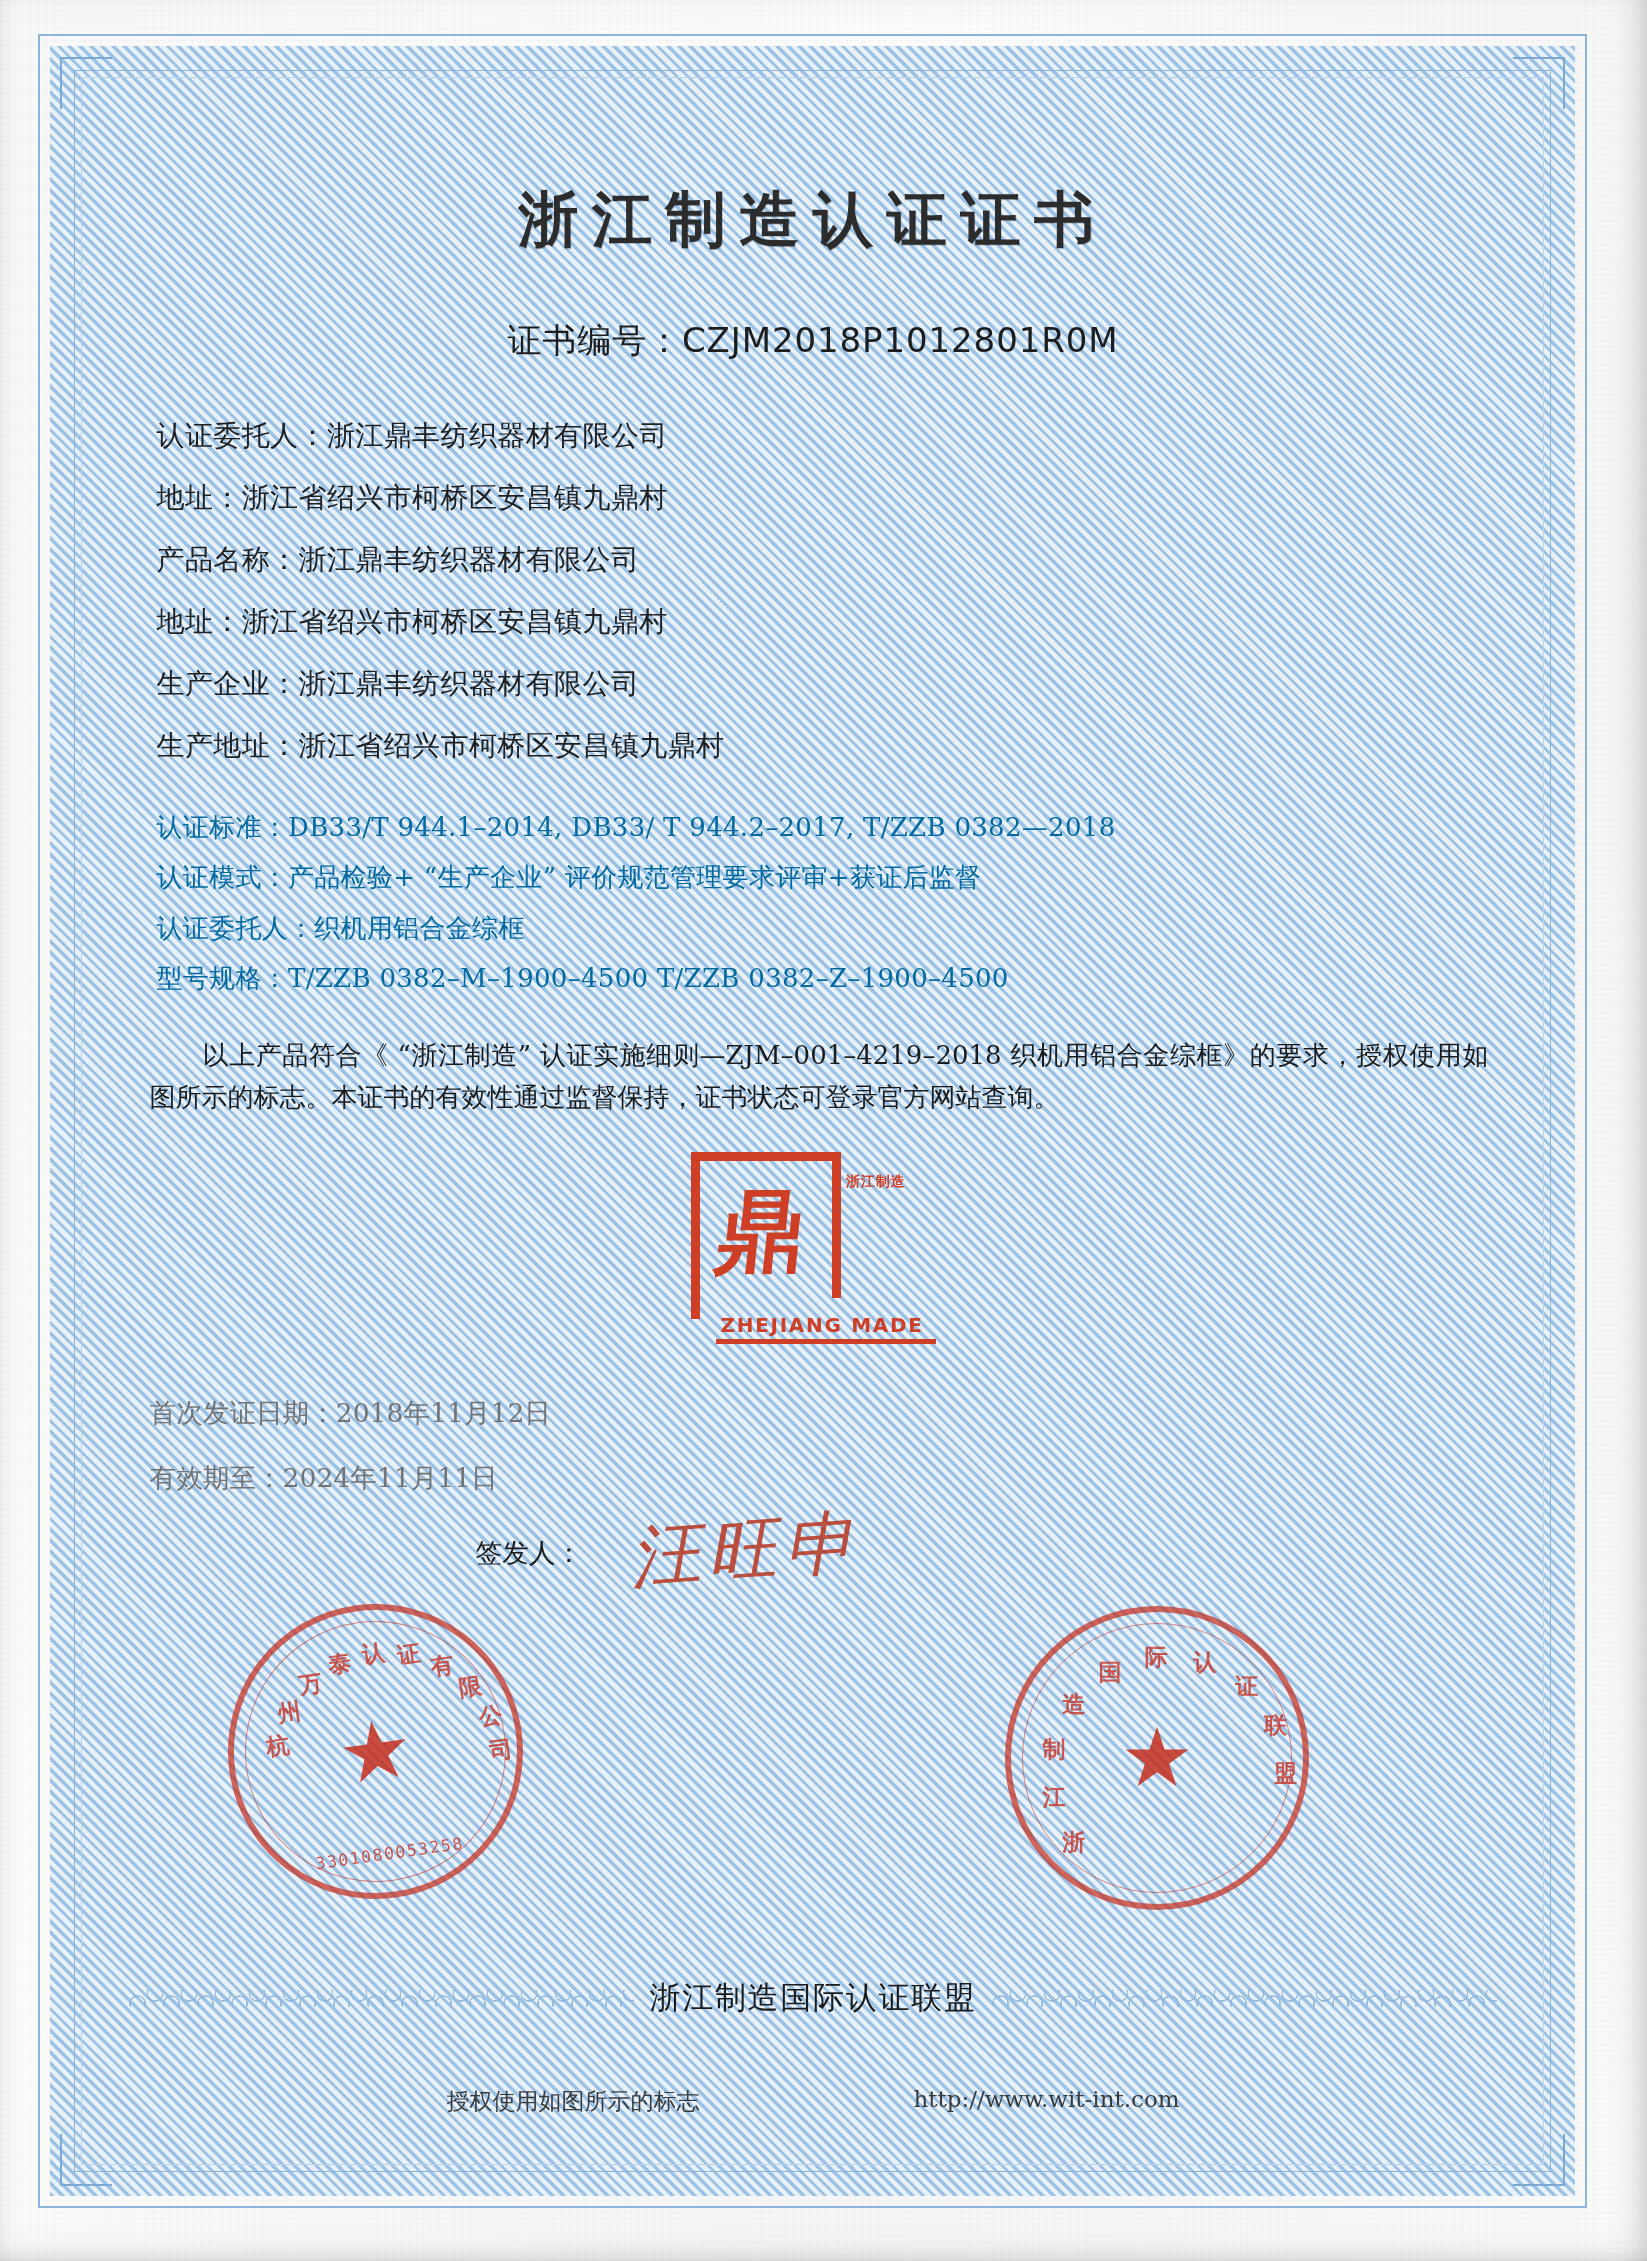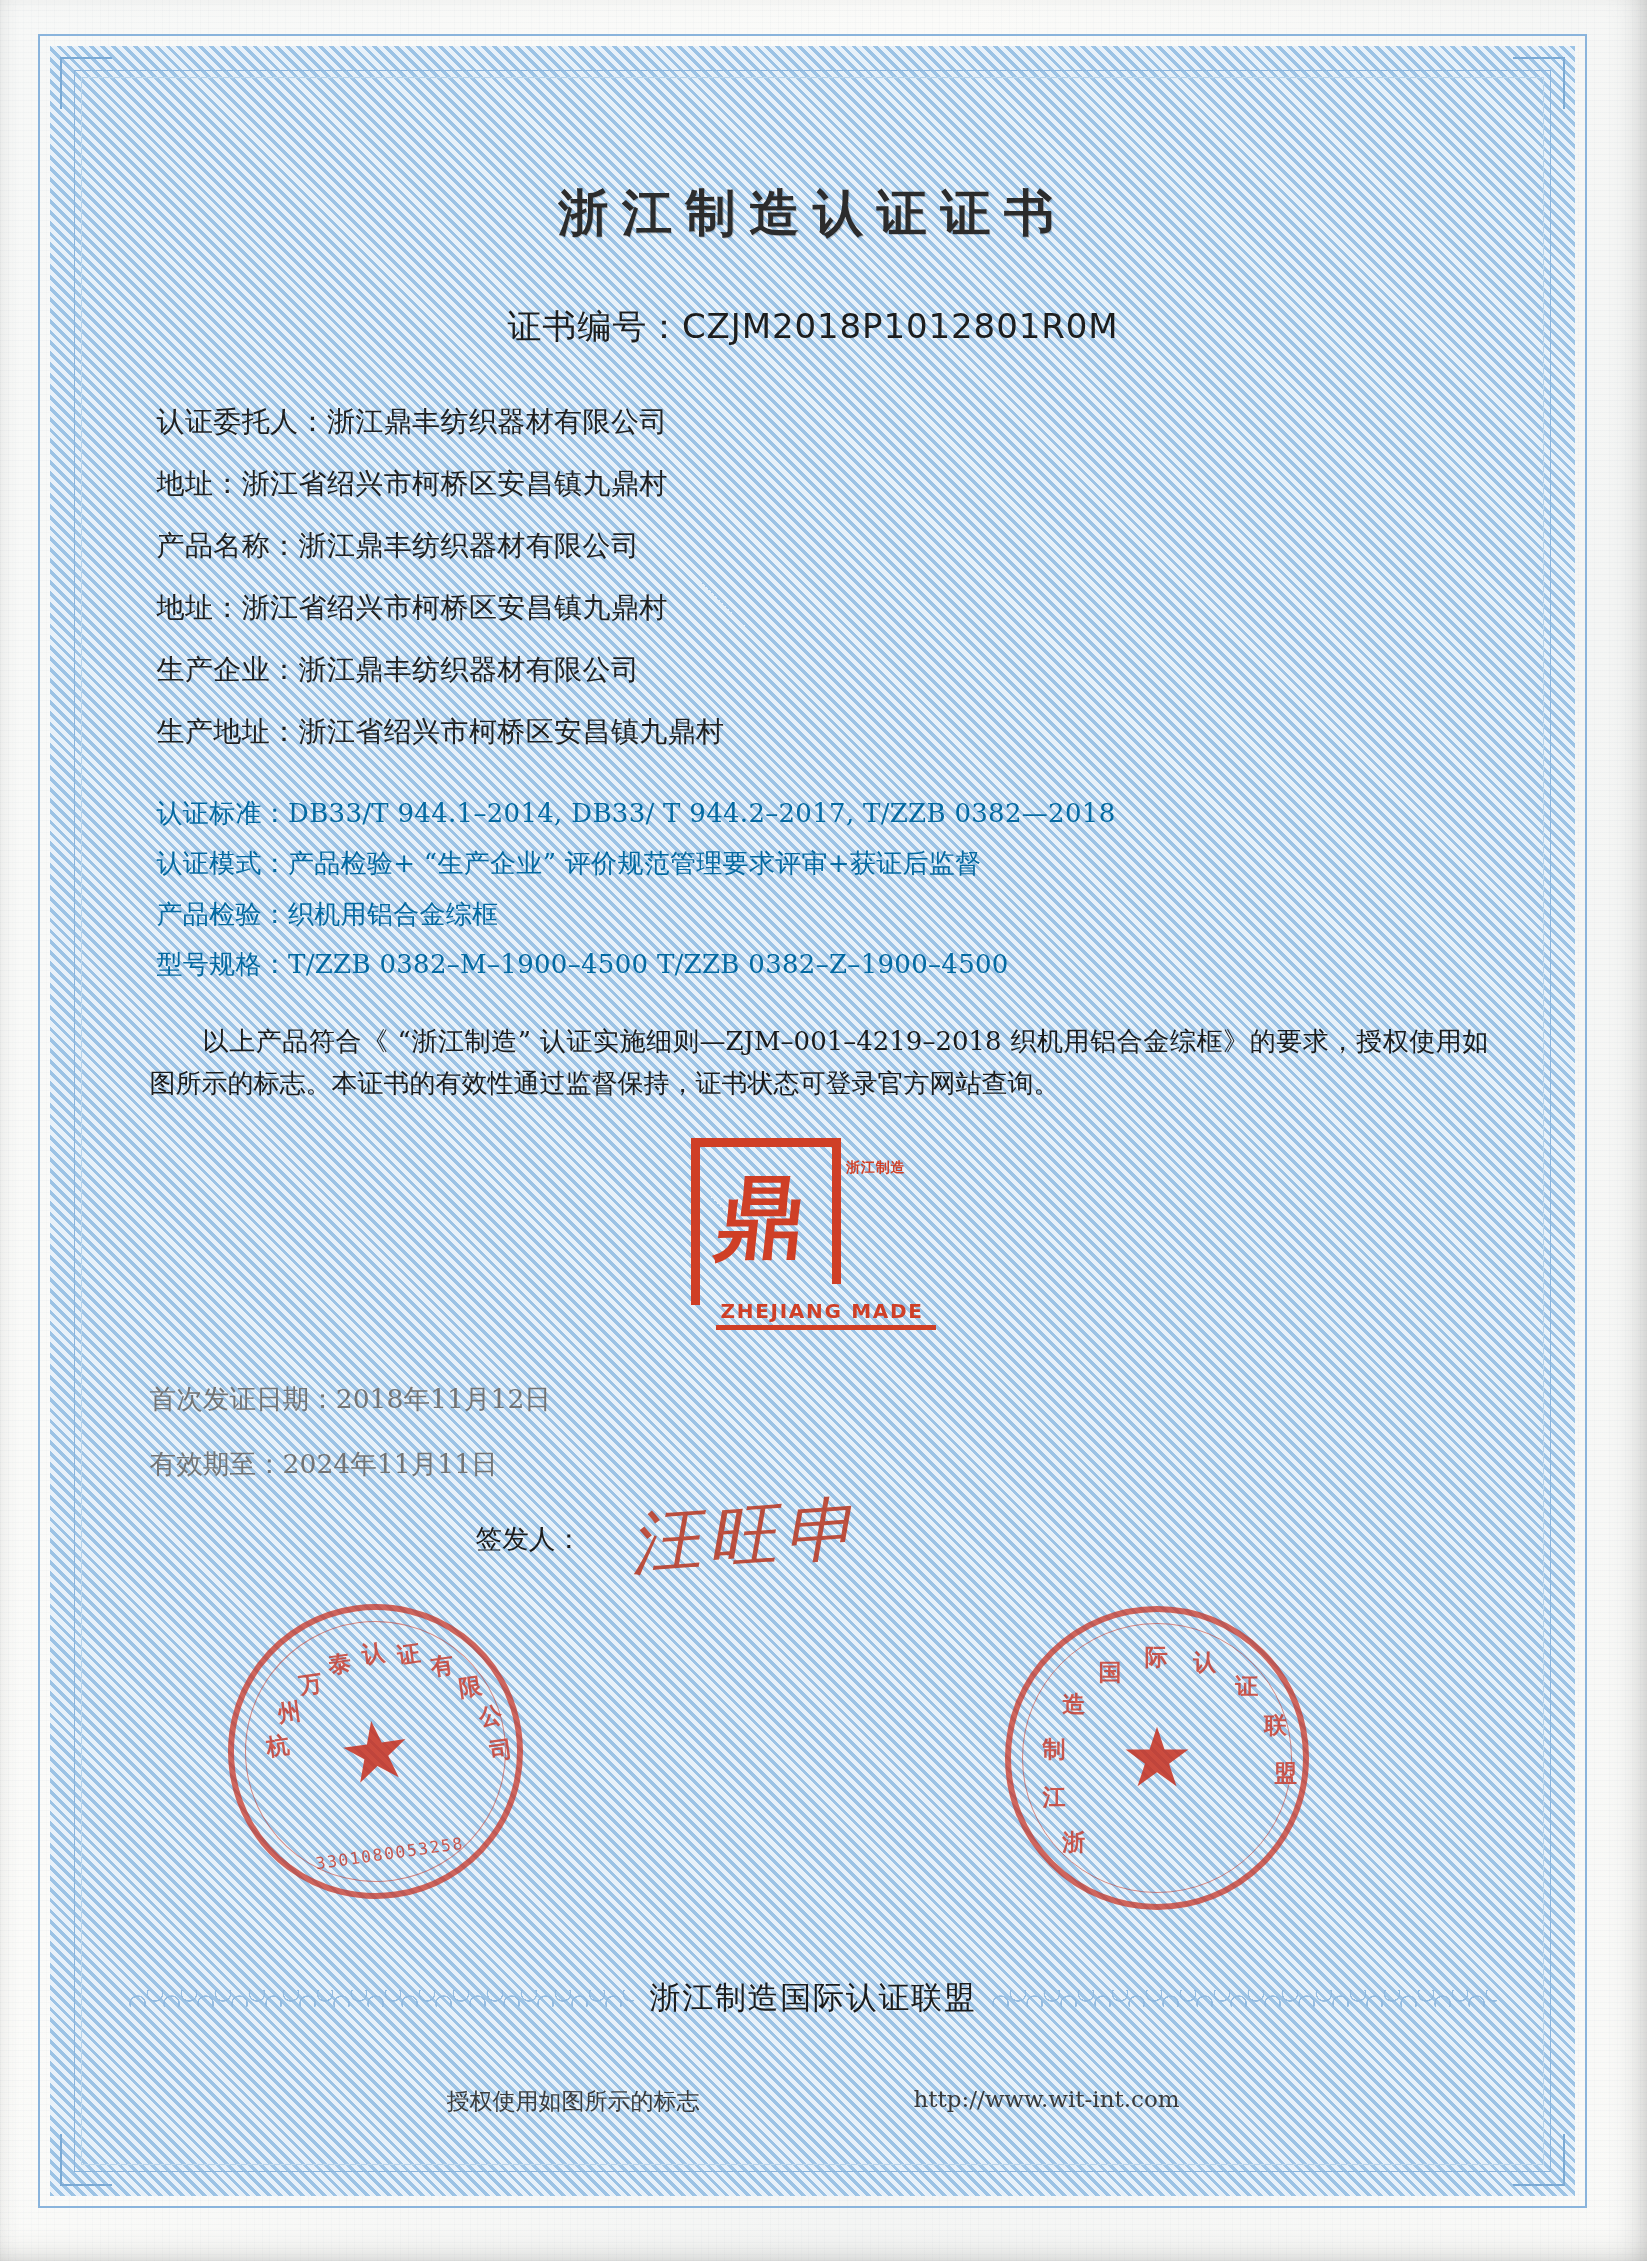--- a/index.html
+++ b/index.html
@@ -95,21 +95,21 @@
     position: absolute;
     left: 129px;
     top: 129px;
     right: 150px;
     bottom: 129px;
   }
 
   .cert-title {
     text-align: center;
     font-family: "DejaVu Serif", serif;
-    font-size: 50px;
+    font-size: 60px;
     font-weight: bold;
     letter-spacing: 13.7px;
     color: #2c2c2c;
     margin-top: 51px;
     text-shadow: 0.9px 0.9px 0 rgba(0,0,0,0.18);
   }
 
   .cert-number {
     text-align: center;
     font-family: "DejaVu Sans", sans-serif;
@@ -398,21 +398,21 @@
       <div class="info-line">地址：浙江省绍兴市柯桥区安昌镇九鼎村</div>
       <div class="info-line">产品名称：浙江鼎丰纺织器材有限公司</div>
       <div class="info-line">地址：浙江省绍兴市柯桥区安昌镇九鼎村</div>
       <div class="info-line">生产企业：浙江鼎丰纺织器材有限公司</div>
       <div class="info-line">生产地址：浙江省绍兴市柯桥区安昌镇九鼎村</div>
     </div>
 
     <div class="spec-block">
       <div class="spec-line">认证标准：DB33/T 944.1–2014, DB33/ T 944.2–2017, T/ZZB 0382—2018</div>
       <div class="spec-line">认证模式：产品检验+ “生产企业” 评价规范管理要求评审+获证后监督</div>
-      <div class="spec-line">产品检验：织机用铝合金综框</div>
+      <div class="spec-line">认证委托人：织机用铝合金综框</div>
       <div class="spec-line">型号规格：T/ZZB 0382–M–1900–4500  T/ZZB 0382–Z–1900–4500</div>
     </div>
 
     <div class="statement">以上产品符合《 “浙江制造” 认证实施细则—ZJM–001–4219–2018 织机用铝合金综框》的要求，授权使用如图所示的标志。本证书的有效性通过监督保持，证书状态可登录官方网站查询。</div>
 
     <div class="logo-wrap">
       <div class="logo">
         <div class="logo-frame"></div>
         <div class="logo-frame2"></div>
         <div class="logo-mark">鼎</div>

